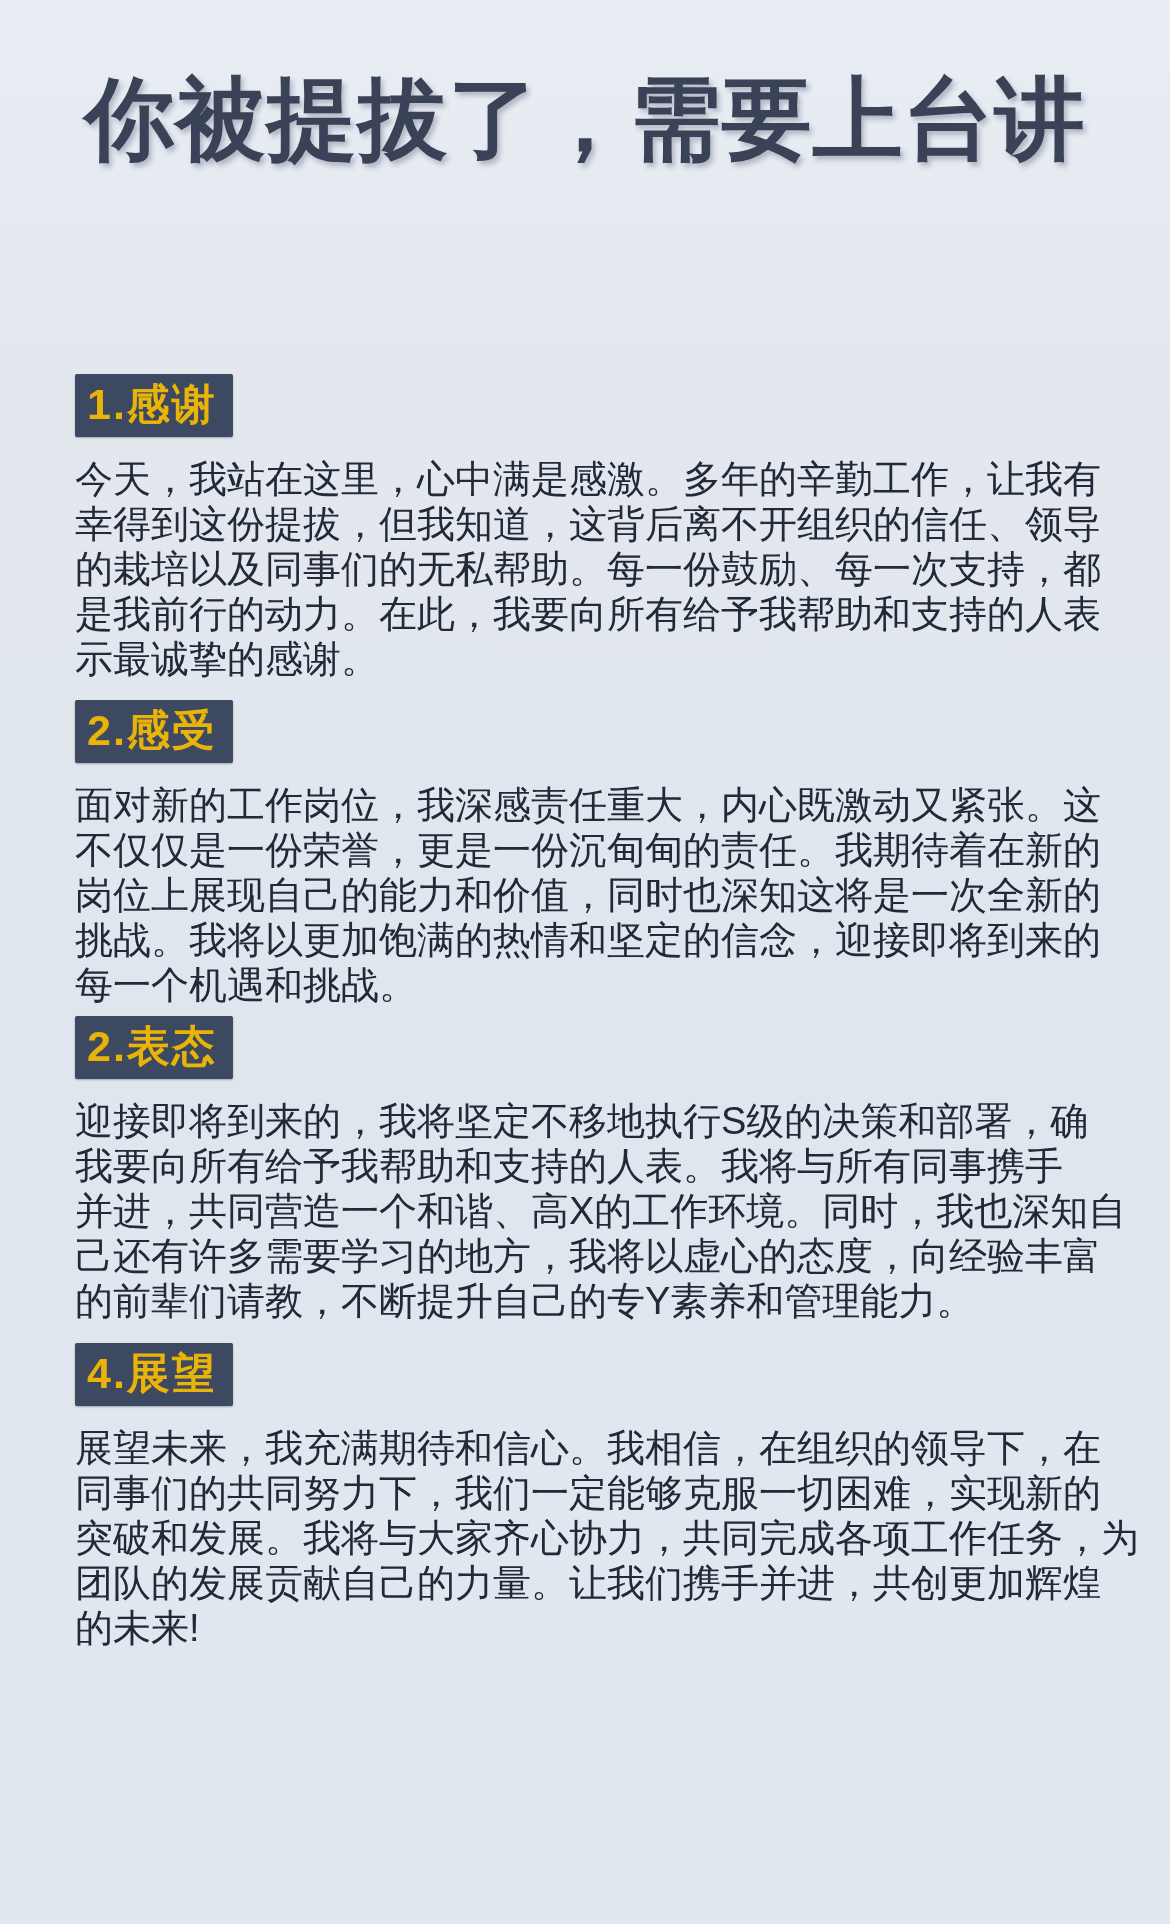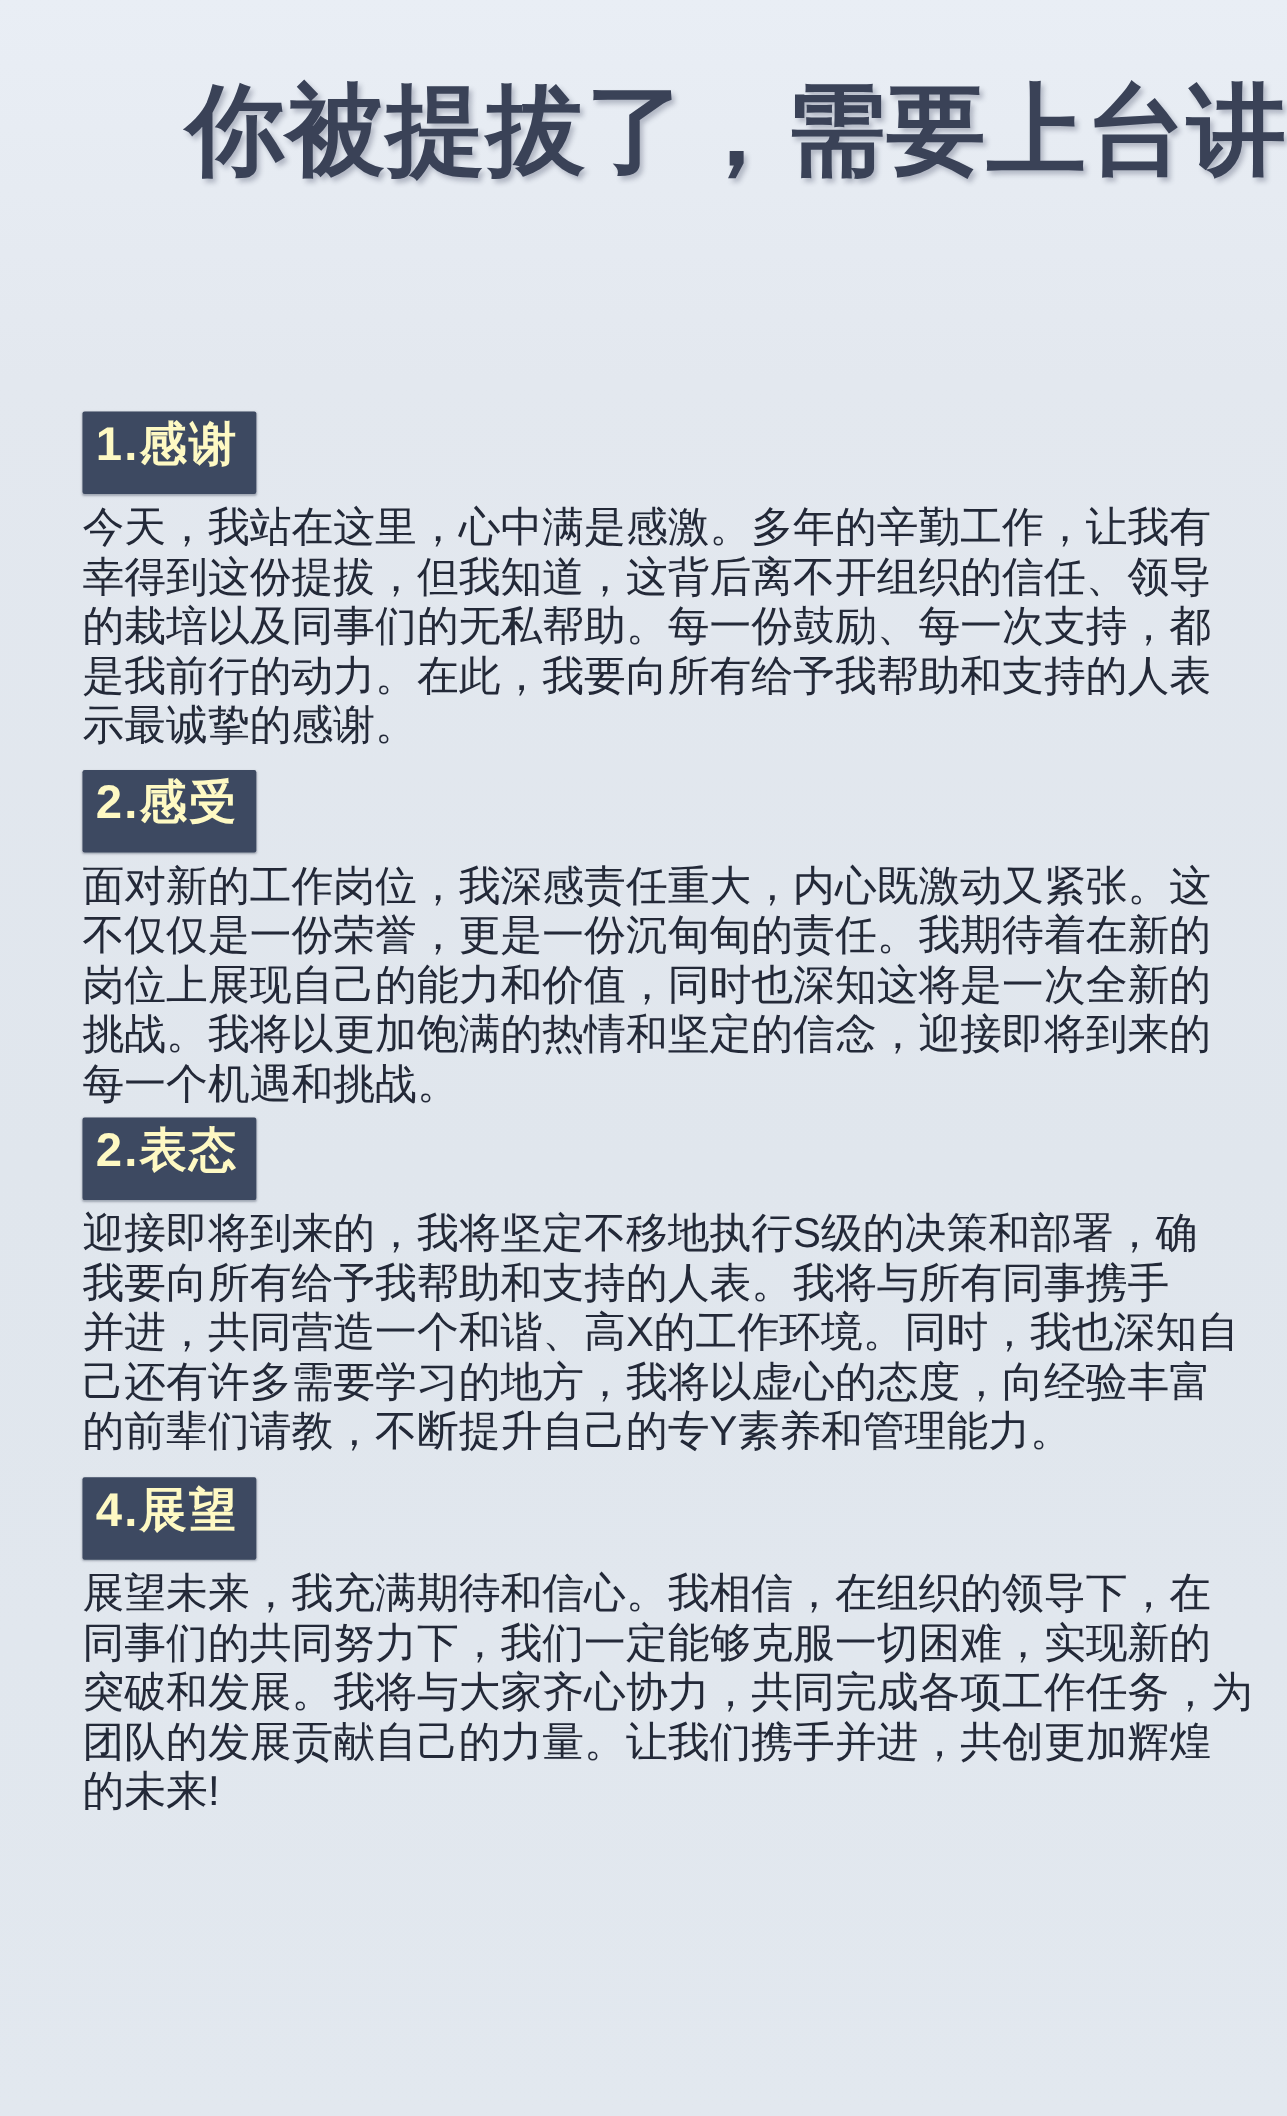--- a/index.html
+++ b/index.html
@@ -12,51 +12,51 @@
     width:1170px;
     height:1924px;
     overflow:hidden;
     background:linear-gradient(180deg,#e9eef5 0%,#e3e8ef 18%,#e0e6ed 55%,#e2e8ef 100%);
   }
   .title{
     position:absolute;
     top:66px;
     left:0;
     width:1170px;
-    text-align:right;
+    text-align:center;
     font-size:90px;
     line-height:106px;
     font-weight:900;
     color:#3a4257;
     letter-spacing:1px;
     text-shadow:3px 4px 5px rgba(56,64,88,0.30);
   }
   .section{
     position:absolute;
     left:75px;
     width:1040px;
   }
   .sec-1{top:374px;}
   .sec-2{top:700px;}
   .sec-3{top:1016px;}
   .sec-4{top:1343px;}
   .badge{
     display:inline-block;
     background:#3d4961;
-    color:#fef9c3;
+    color:#eab308;
     font-size:43px;
     line-height:46px;
     font-weight:700;
-    padding:7px 16px 22px 12px;
+    padding:7px 16px 10px 12px;
     border-radius:2px;
     letter-spacing:2px;
     box-shadow:0 1px 2px rgba(40,48,70,0.35);
   }
   .lines{
-    margin-top:9px;
+    margin-top:20px;
     font-size:38px;
     line-height:45px;
     color:#232938;
     letter-spacing:0;
   }
   .line{
     white-space:nowrap;
   }
 </style>
 </head>

